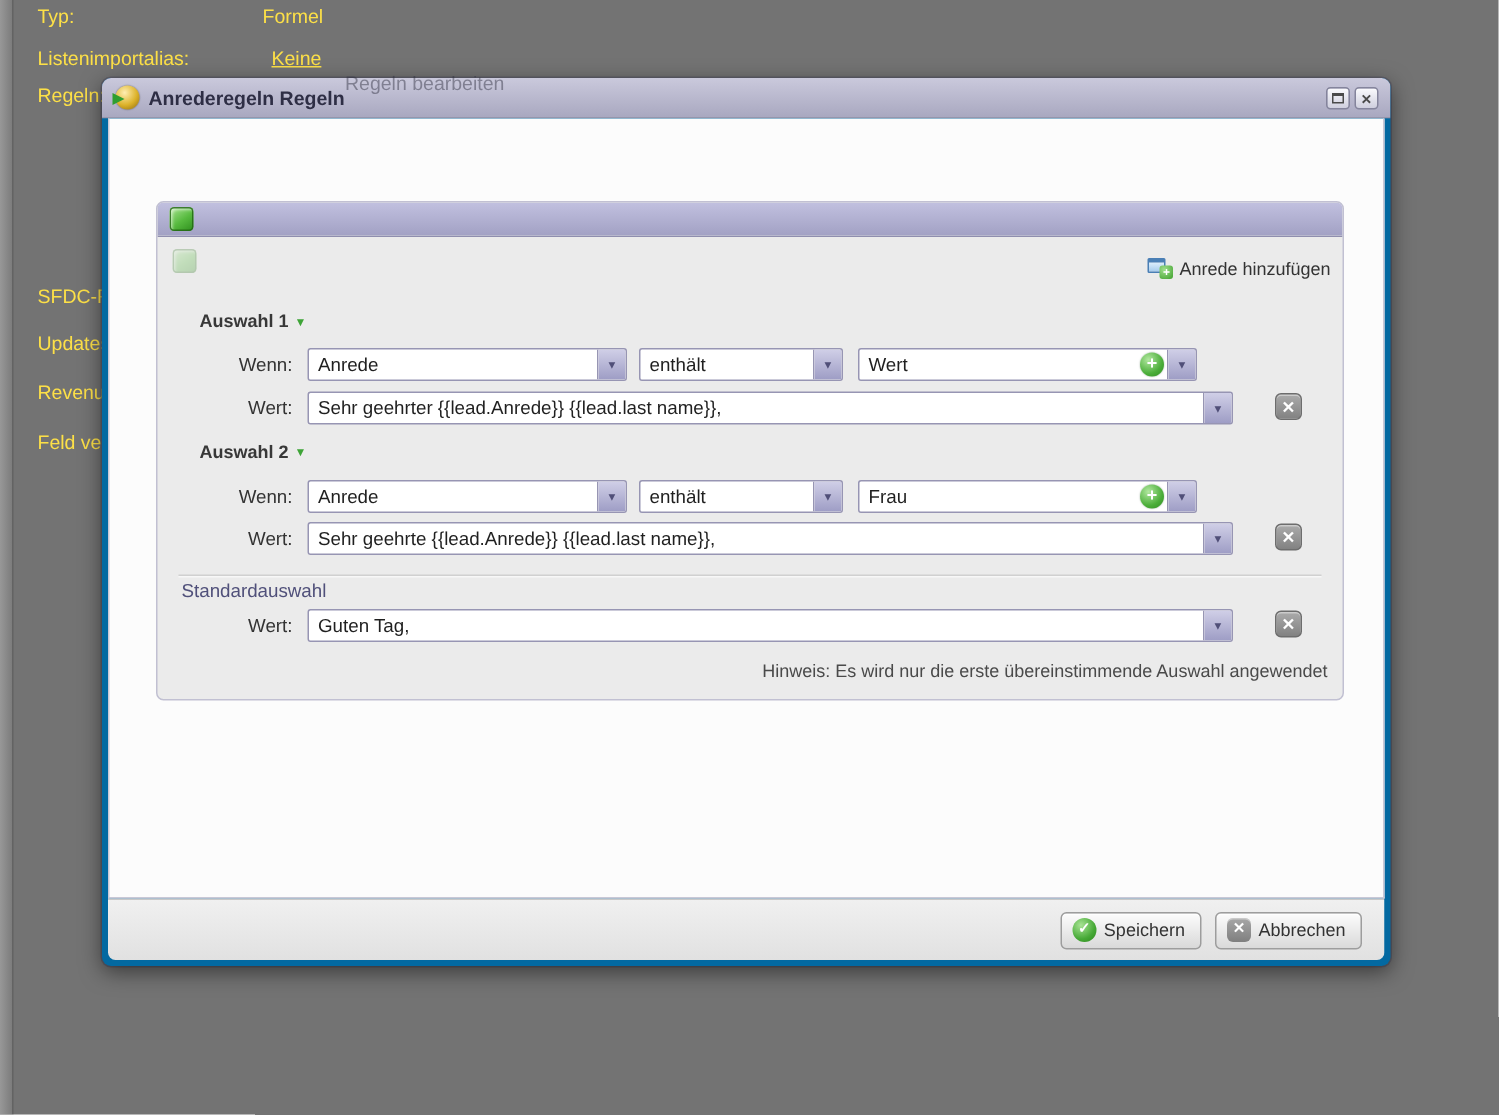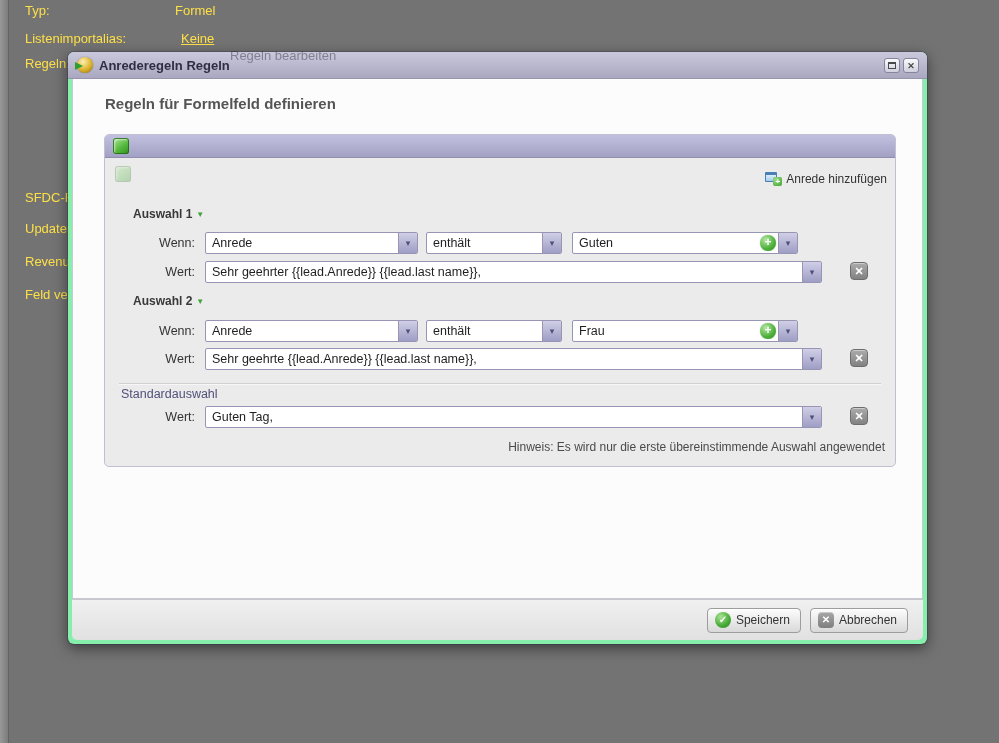--- a/index.html
+++ b/index.html
@@ -9,21 +9,21 @@
   
   .left-strip { position:absolute; left:0; top:0; width:9px; height:743px;
     background:linear-gradient(to right,#989898,#7c7c7c); border-right:1px solid #636363; }
   .bg-text { position:absolute; font-size:13px; color:#fde047; white-space:nowrap; z-index:1; }
   .bg-link { text-decoration:underline; }
   .ghost-link { position:absolute; font-size:13px; color:#2e2e3e; 
     opacity:.45; z-index:30; white-space:nowrap; }
 
   
   .modal { position:absolute; left:68px; top:52px; width:859px; height:592px; z-index:10;
-    background:#86efac; border-radius:6px;
+    background:#0369a1; border-radius:6px;
     box-shadow:0 4px 14px rgba(0,0,0,.5), 0 0 0 1px rgba(80,80,100,.55); }
   .titlebar { position:absolute; left:0; top:0; right:0; height:27px;
     background:linear-gradient(#cac9dc,#a9a8c0); border-bottom:1px solid #9695ab;
     border-radius:6px 6px 0 0; }
   .titlebar-text { position:absolute; left:31px; top:0; line-height:27px;
     font-size:13px; font-weight:bold; color:#2e2e45; }
   .orb-icon { position:absolute; left:9px; top:5px; width:16px; height:16px; border-radius:50%;
     background:radial-gradient(circle at 38% 30%, #ffeeb2, #dcb22a 55%, #8d680c);
     box-shadow:0 0 1px rgba(0,0,0,.6); }
   .orb-icon::after { content:""; position:absolute; left:-2px; top:5px;
@@ -129,21 +129,20 @@
       <span class="winbtn">
           <span class="restore-glyph"></span>
         </span>
       <span class="winbtn">
           <span>✕</span>
         </span>
     </span>
   </div>
 
   <div class="content">
-    <div class="dlg-heading">Regeln für Formelfeld definieren</div>
 
     <div class="panel">
       <div class="panel-header">
         <span class="cube-icon"></span>
       </div>
 
       <span class="cube-icon cube-ghost"></span>
 
       <div class="add-link">
         <span class="addchoice-icon">
@@ -160,21 +159,21 @@
         <span class="flabel">Wenn:</span>
         <div class="dd" style="left:100px;width:213px">
           <span class="dd-txt">Anrede</span>
           <span class="dd-btn">▾</span>
         </div>
         <div class="dd" style="left:321px;width:136px">
           <span class="dd-txt">enthält</span>
           <span class="dd-btn">▾</span>
         </div>
         <div class="dd" style="left:467px;width:226px">
-          <span class="dd-txt">Guten</span>
+          <span class="dd-txt">Wert</span>
           <span class="plus-circle">+</span>
           <span class="dd-btn">▾</span>
         </div>
       </div>
       <div class="prow" style="top:125px">
         <span class="flabel">Wert:</span>
         <div class="dd" style="left:100px;width:617px">
           <span class="dd-txt">Sehr geehrter {{lead.Anrede}} {{lead.last name}},</span>
           <span class="dd-btn">▾</span>
         </div>

